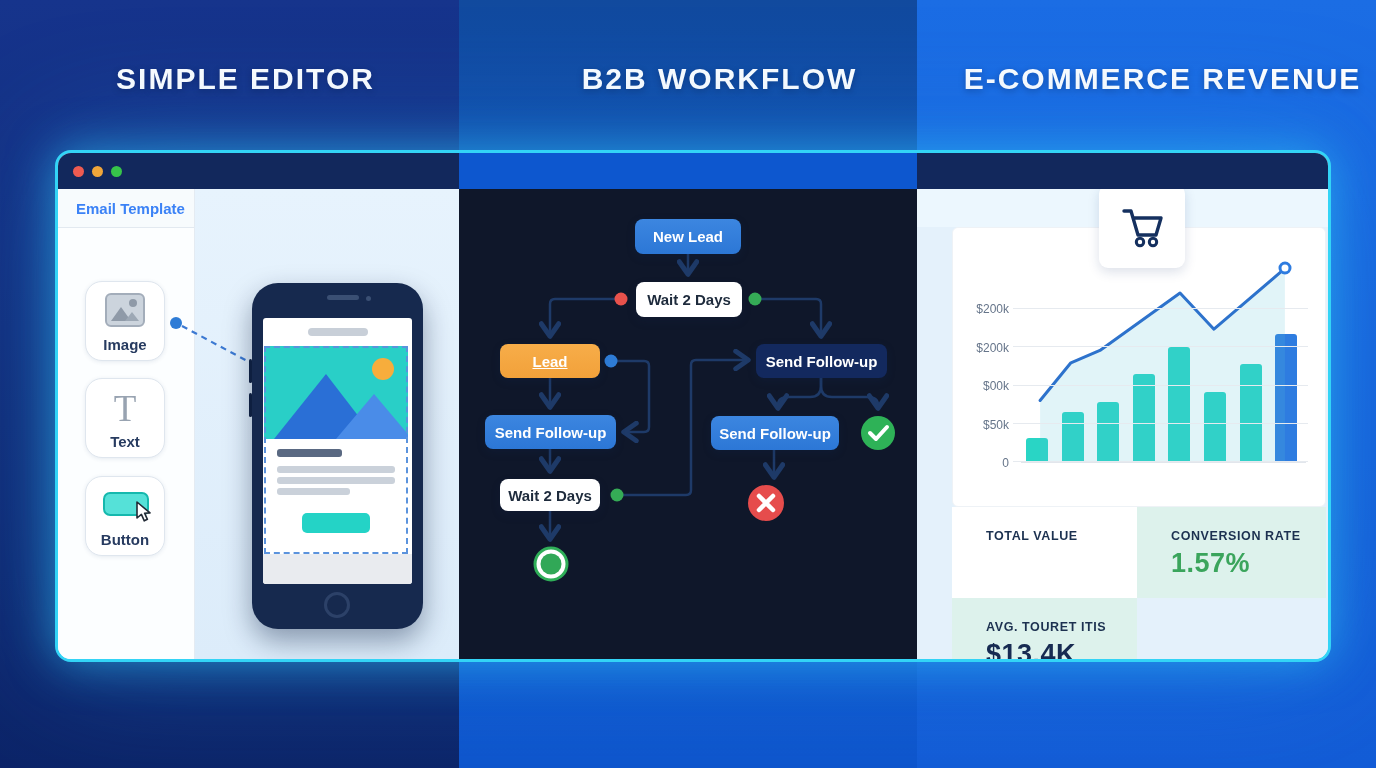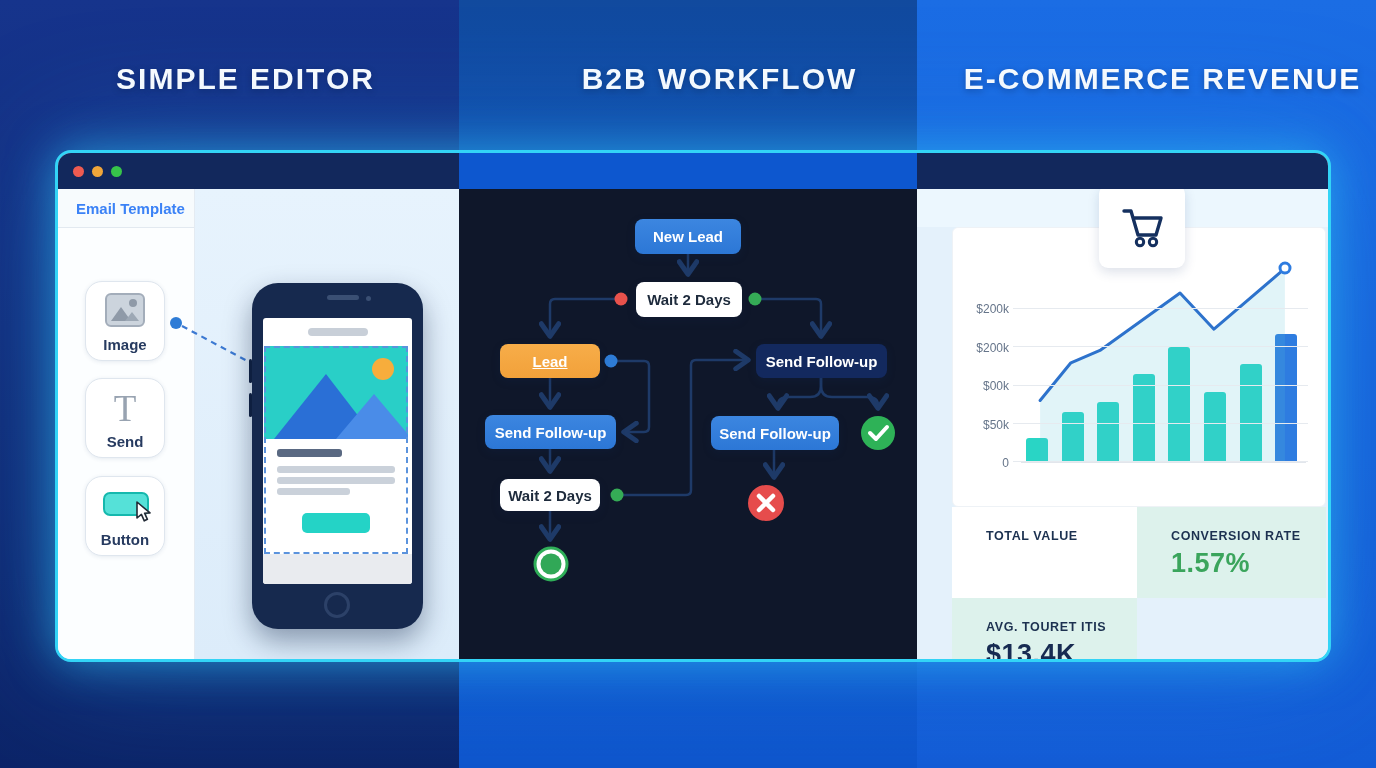--- a/index.html
+++ b/index.html
@@ -139,21 +139,21 @@
             <polygon points="21,29 28,20 35,29" fill="#9da8b5"></polygon>
           </svg>
         </div>
         <div class="clabel">Image</div>
       </div>
 
       <div class="comp-card card-text">
         <div class="icon-wrap">
             <span class="t-glyph">T</span>
           </div>
-        <div class="clabel">Send</div>
+        <div class="clabel">Text</div>
       </div>
 
       <div class="comp-card card-button">
         <div class="btn-pill"></div>
         <svg class="cursor-svg" width="20" height="22" viewBox="0 0 20 22">
           <path d="M3,1 L3,17 L7.4,13.4 L10.3,19.8 L13.4,18.3 L10.6,12.2 L16,11.9 Z" fill="#ffffff" stroke="#222a35" stroke-width="1.6" stroke-linejoin="round"></path>
         </svg>
         <div class="clabel">Button</div>
       </div>
 

